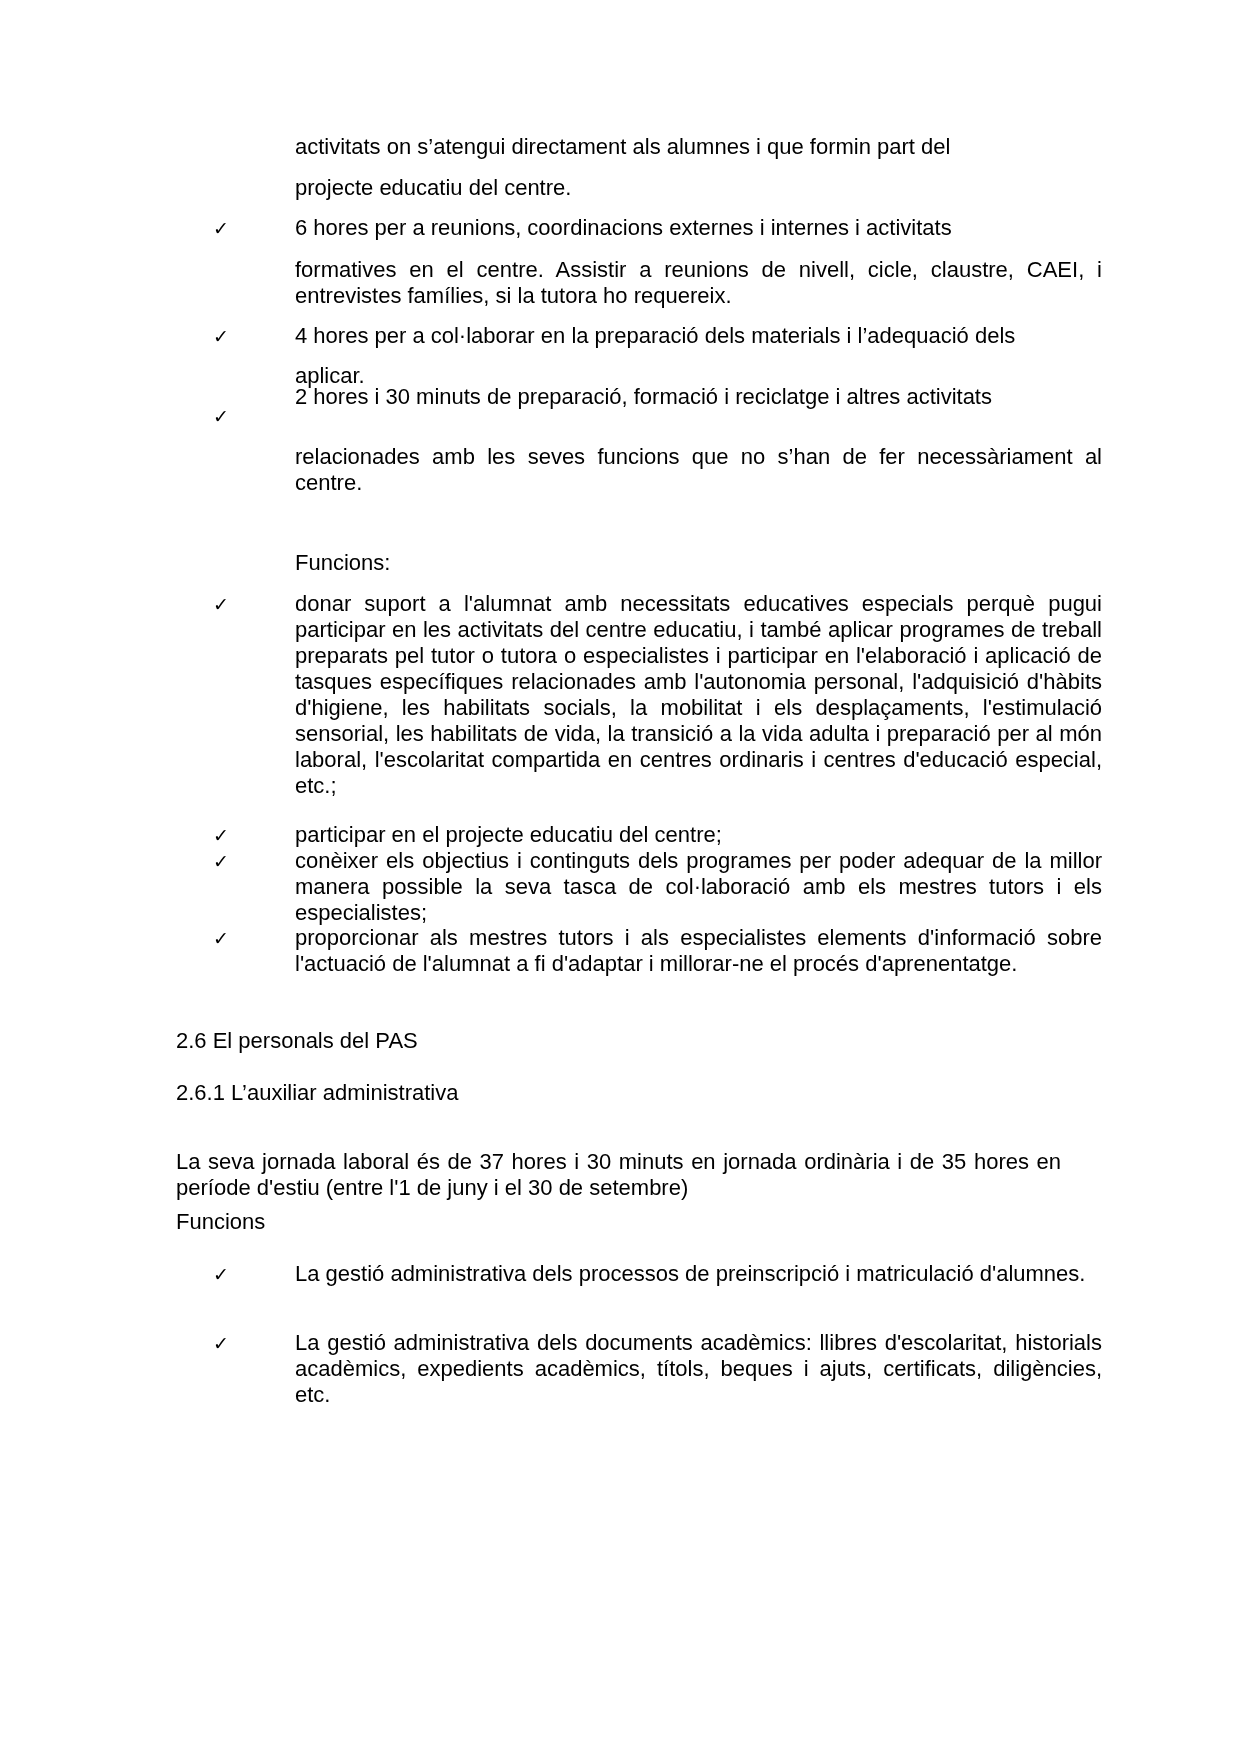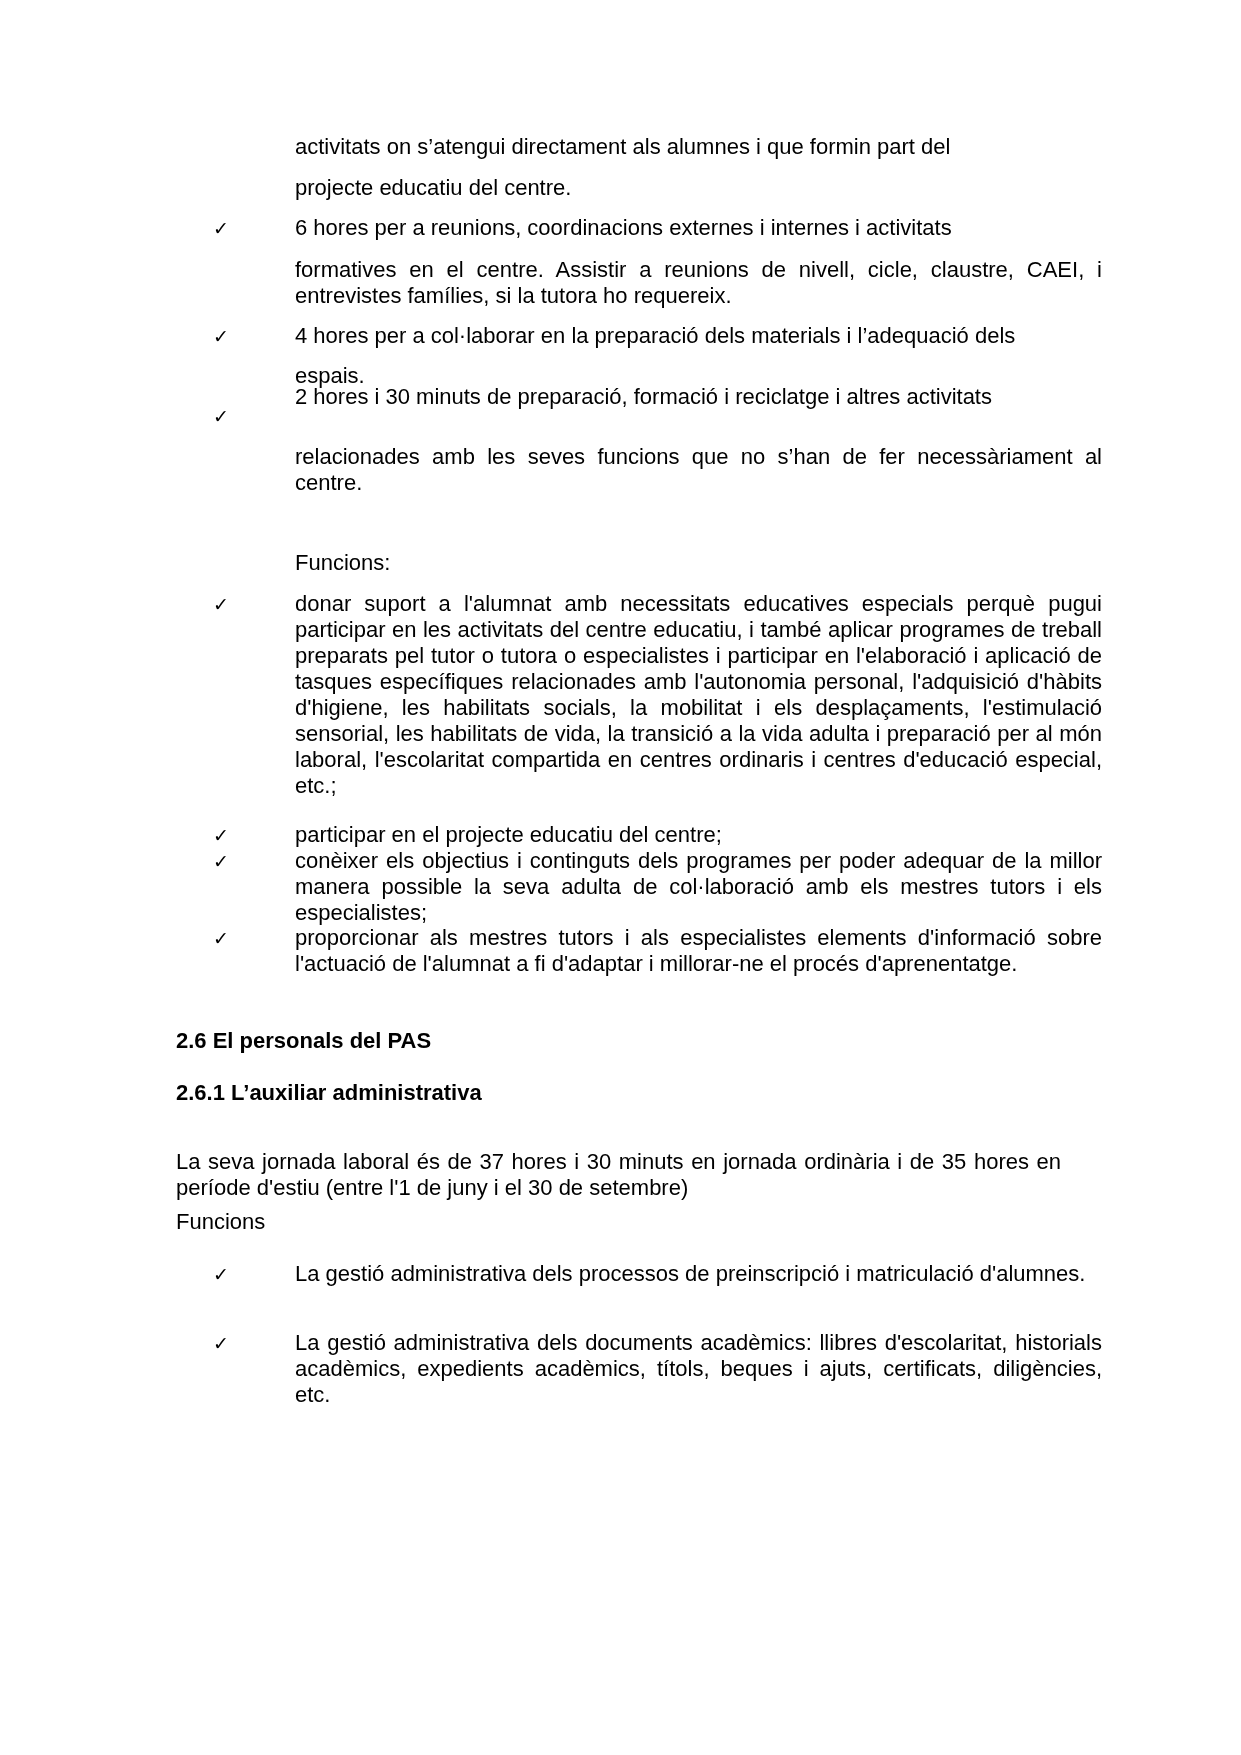--- a/index.html
+++ b/index.html
@@ -8,50 +8,50 @@
       font-family: "Liberation Sans", sans-serif; color: #000000;
       font-size: 22px;
     }
     .line { position: absolute; white-space: nowrap; line-height: 26px; }
     .para { position: absolute; line-height: 26px; text-align: justify; }
     .check { position: absolute; left: 213px; font-family: "DejaVu Sans", sans-serif; font-size: 19px; line-height: 26px; }
     .ind { left: 251px; margin-left: 44px; }
     .body { left: 176px; }
     .j { width: 807px; }
     .j2 { width: 885px; }
-    .h { font-weight: bold; }
+    .h { font-weight: normal; }
   </style>
 </head>
 <body>
 
 <div class="line ind" style="top:134px;">activitats on s’atengui directament als alumnes i que formin part del</div>
 <div class="line ind" style="top:175px;">projecte educatiu del centre.</div>
 
 <span class="check" style="top:215px;">✓</span>
 <div class="line ind" style="top:215px;text-align:right;">6 hores per a reunions, coordinacions externes i internes i activitats</div>
 <div class="para ind j" style="top:257px;">formatives en el centre. Assistir a reunions de nivell, cicle, claustre, CAEI, i entrevistes famílies, si la tutora ho requereix.</div>
 
 <span class="check" style="top:323px;">✓</span>
 <div class="line ind" style="top:323px;">4 hores per a col·laborar en la preparació dels materials i l’adequació dels</div>
-<div class="line ind" style="top:363px;">espais.</div>
+<div class="line ind" style="top:363px;">aplicar.</div>
 
 <span class="check" style="top:403px;">✓</span>
 <div class="line ind" style="top:384px;text-align:center;">2 hores i 30 minuts de preparació, formació i reciclatge i altres activitats</div>
 <div class="para ind j" style="top:444px;">relacionades amb les seves funcions que no s’han de fer necessàriament al centre.</div>
 
 <div class="line ind" style="top:550px;">Funcions:</div>
 
 <span class="check" style="top:591px;">✓</span>
 <div class="para ind j" style="top:591px;">donar suport a l'alumnat amb necessitats educatives especials perquè pugui participar en les activitats del centre educatiu, i també aplicar programes de treball preparats pel tutor o tutora o especialistes i participar en l'elaboració i aplicació de tasques específiques relacionades amb l'autonomia personal, l'adquisició d'hàbits d'higiene, les habilitats socials, la mobilitat i els desplaçaments, l'estimulació sensorial, les habilitats de vida, la transició a la vida adulta i preparació per al món laboral, l'escolaritat compartida en centres ordinaris i centres d'educació especial, etc.;</div>
 
 <span class="check" style="top:822px;">✓</span>
 <div class="para ind j" style="top:822px;">participar en el projecte educatiu del centre;</div>
 
 <span class="check" style="top:848px;">✓</span>
-<div class="para ind j" style="top:848px;">conèixer els objectius i continguts dels programes per poder adequar de la millor manera possible la seva adulta de col·laboració amb els mestres tutors i els especialistes;</div>
+<div class="para ind j" style="top:848px;">conèixer els objectius i continguts dels programes per poder adequar de la millor manera possible la seva tasca de col·laboració amb els mestres tutors i els especialistes;</div>
 
 <span class="check" style="top:925px;">✓</span>
 <div class="para ind j" style="top:925px;">proporcionar als mestres tutors i als especialistes elements d'informació sobre l'actuació de l'alumnat a fi d'adaptar i millorar-ne el procés d'aprenentatge.</div>
 
 <div class="line body h" style="top:1028px;">2.6  El personals del PAS</div>
 <div class="line body h" style="top:1080px;">2.6.1 L’auxiliar administrativa</div>
 
 <div class="para body j2" style="top:1131px;margin-top:18px;">La seva jornada laboral és de 37 hores i 30 minuts en jornada ordinària i de 35 hores en període d'estiu (entre l'1 de juny i el 30 de setembre)</div>
 
 <div class="line body" style="top:1209px;">Funcions</div>

